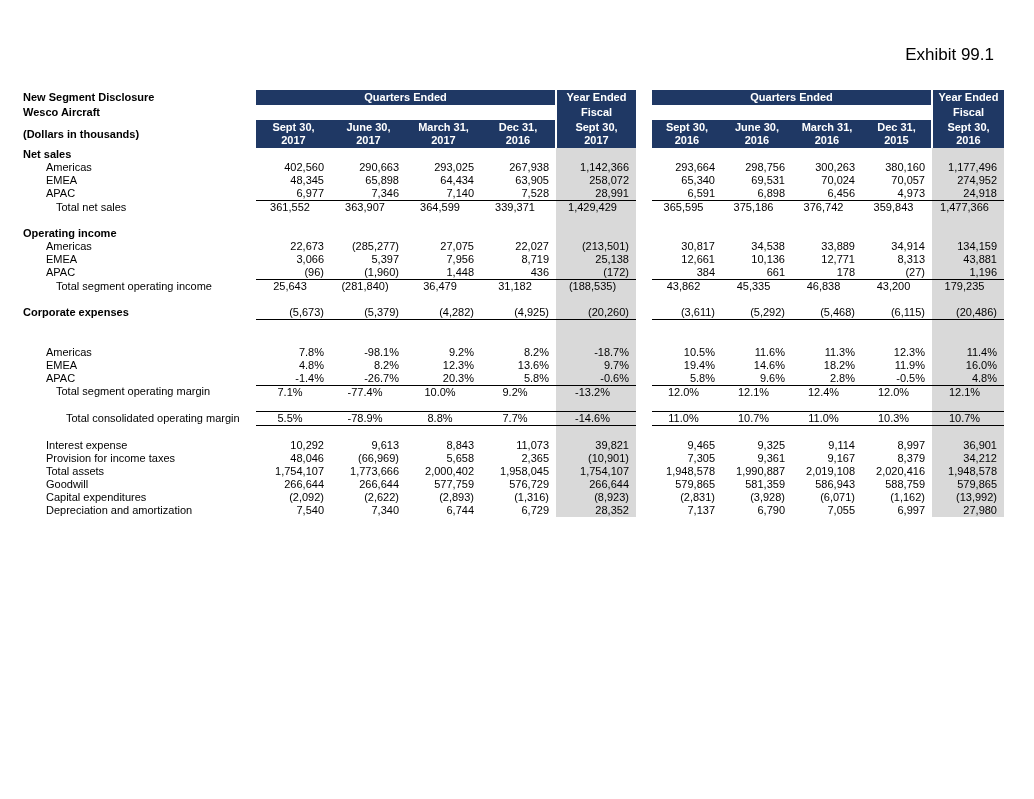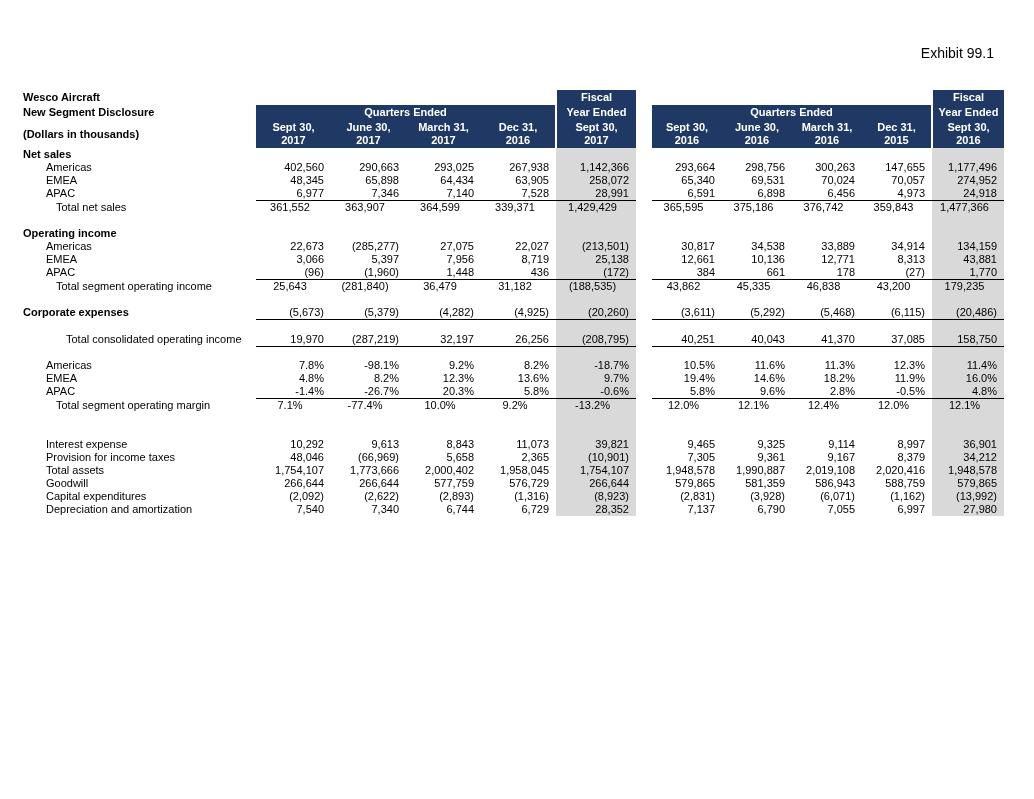--- a/index.html
+++ b/index.html
@@ -1,21 +1,21 @@
 <!DOCTYPE html>
 <html style="--navy: #1f3864; --gray: #d9d9d9;"><head>
 <meta charset="utf-8">
 <style>
   :root { --navy:#1f3864; --gray:#d9d9d9; }
   * { margin:0; padding:0; box-sizing:border-box; }
   body {
     width:1034px; height:799px; background:#ffffff; position:relative; overflow:hidden;
     font-family:"Liberation Sans", sans-serif; color:#000;
   }
-  .exhibit { position:absolute; top:45px; right:40px; font-size:14px; }
+  .exhibit { position:absolute; top:45px; right:40px; font-size:17px; }
   table.fin { position:absolute; left:20px; top:90px; border-collapse:collapse; table-layout:fixed; }
   td {
     font-size:11px; height:13px; line-height:13px; padding:0;
     vertical-align:middle; white-space:nowrap; overflow:hidden;
   }
   td.lab { text-align:left; padding-left:3px; }
   td.num { text-align:right; padding-right:7px; }
   td.navy { background:var(--navy); color:#fff; font-weight:bold; text-align:center; }
   td.fsep { border-left:2px solid #fff; }
   td.g { background:var(--gray); }
@@ -44,34 +44,34 @@
     <col style="width:80px">
     <col style="width:16px">
     <col style="width:70px">
       <col style="width:70px">
       <col style="width:70px">
       <col style="width:70px">
     <col style="width:72px">
   </colgroup>
   <thead>
       <tr class="hrow">
+        <td class="lab b">New Segment Disclosure</td>
+        <td class="navy" colspan="4">Quarters Ended</td>
+        <td class="navy fsep">Year Ended</td>
+        <td class="s"></td>
+        <td class="navy" colspan="4">Quarters Ended</td>
+        <td class="navy fsep">Year Ended</td>
+      </tr>
+      <tr class="hrow">
         <td class="lab b">Wesco Aircraft</td>
         <td colspan="4"></td>
         <td class="navy fsep">Fiscal</td>
         <td class="s"></td>
         <td colspan="4"></td>
         <td class="navy fsep">Fiscal</td>
-      </tr>
-      <tr class="hrow">
-        <td class="lab b">New Segment Disclosure</td>
-        <td class="navy" colspan="4">Quarters Ended</td>
-        <td class="navy fsep">Year Ended</td>
-        <td class="s"></td>
-        <td class="navy" colspan="4">Quarters Ended</td>
-        <td class="navy fsep">Year Ended</td>
       </tr>
       <tr class="hrowC">
         <td class="lab b">(Dollars in thousands)</td>
         <td class="navy">Sept 30,<br>2017</td>
         <td class="navy">June 30,<br>2017</td>
         <td class="navy">March 31,<br>2017</td>
         <td class="navy">Dec 31,<br>2016</td>
         <td class="navy fsep">Sept 30,<br>2017</td>
         <td class="s"></td>
         <td class="navy">Sept 30,<br>2016</td>
@@ -100,21 +100,21 @@
         <td class="lab i1">Americas</td>
         <td class="num">402,560</td>
         <td class="num">290,663</td>
         <td class="num">293,025</td>
         <td class="num">267,938</td>
         <td class="num g">1,142,366</td>
         <td class="s"></td>
         <td class="num">293,664</td>
         <td class="num">298,756</td>
         <td class="num">300,263</td>
-        <td class="num">147,655</td>
+        <td class="num">380,160</td>
         <td class="num g">1,177,496</td>
       </tr>
       <tr>
         <td class="lab i1">EMEA</td>
         <td class="num">48,345</td>
         <td class="num">65,898</td>
         <td class="num">64,434</td>
         <td class="num">63,905</td>
         <td class="num g">258,072</td>
         <td class="s"></td>
@@ -213,21 +213,21 @@
         <td class="num">(96)</td>
         <td class="num">(1,960)</td>
         <td class="num">1,448</td>
         <td class="num">436</td>
         <td class="num g">(172)</td>
         <td class="s"></td>
         <td class="num">384</td>
         <td class="num">661</td>
         <td class="num">178</td>
         <td class="num">(27)</td>
-        <td class="num g">1,770</td>
+        <td class="num g">1,196</td>
       </tr>
       <tr>
         <td class="lab i2">Total segment operating income</td>
         <td class="num rt">25,643</td>
         <td class="num rt">(281,840)</td>
         <td class="num rt">36,479</td>
         <td class="num rt">31,182</td>
         <td class="num g rt">(188,535)</td>
         <td class="s"></td>
         <td class="num rt">43,862</td>
@@ -272,34 +272,20 @@
         <td class="num"></td>
         <td class="num g"></td>
         <td class="s"></td>
         <td class="num"></td>
         <td class="num"></td>
         <td class="num"></td>
         <td class="num"></td>
         <td class="num g"></td>
       </tr>
       <tr>
-        <td class="lab i3">Total consolidated operating income</td>
-        <td class="num rb">19,970</td>
-        <td class="num rb">(287,219)</td>
-        <td class="num rb">32,197</td>
-        <td class="num rb">26,256</td>
-        <td class="num g rb">(208,795)</td>
-        <td class="s"></td>
-        <td class="num rb">40,251</td>
-        <td class="num rb">40,043</td>
-        <td class="num rb">41,370</td>
-        <td class="num rb">37,085</td>
-        <td class="num g rb">158,750</td>
-      </tr>
-      <tr>
         <td class="lab"></td>
         <td class="num"></td>
         <td class="num"></td>
         <td class="num"></td>
         <td class="num"></td>
         <td class="num g"></td>
         <td class="s"></td>
         <td class="num"></td>
         <td class="num"></td>
         <td class="num"></td>
@@ -370,20 +356,34 @@
         <td class="num"></td>
         <td class="num g"></td>
         <td class="s"></td>
         <td class="num"></td>
         <td class="num"></td>
         <td class="num"></td>
         <td class="num"></td>
         <td class="num g"></td>
       </tr>
       <tr>
+        <td class="lab i3">Total consolidated operating margin</td>
+        <td class="num rt rb">5.5%</td>
+        <td class="num rt rb">-78.9%</td>
+        <td class="num rt rb">8.8%</td>
+        <td class="num rt rb">7.7%</td>
+        <td class="num g rt rb">-14.6%</td>
+        <td class="s"></td>
+        <td class="num rt rb">11.0%</td>
+        <td class="num rt rb">10.7%</td>
+        <td class="num rt rb">11.0%</td>
+        <td class="num rt rb">10.3%</td>
+        <td class="num g rt rb">10.7%</td>
+      </tr>
+      <tr>
         <td class="lab"></td>
         <td class="num"></td>
         <td class="num"></td>
         <td class="num"></td>
         <td class="num"></td>
         <td class="num g"></td>
         <td class="s"></td>
         <td class="num"></td>
         <td class="num"></td>
         <td class="num"></td>

